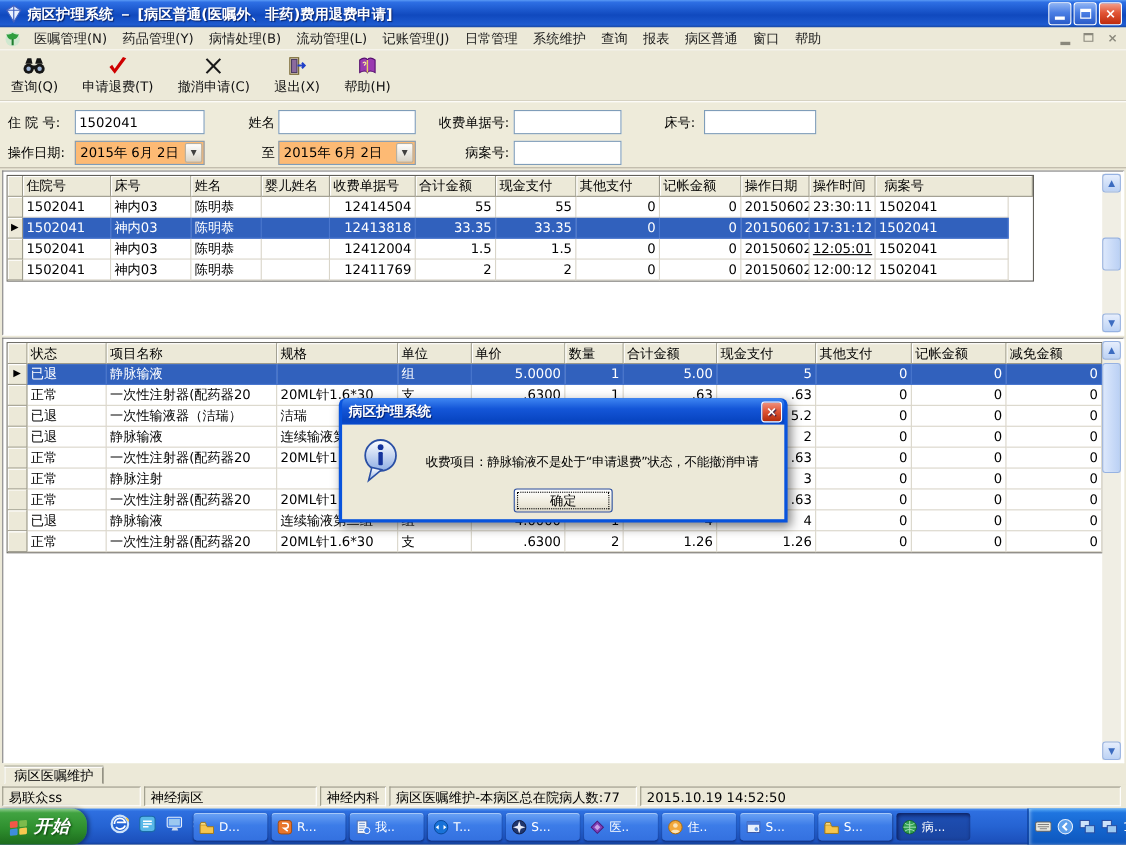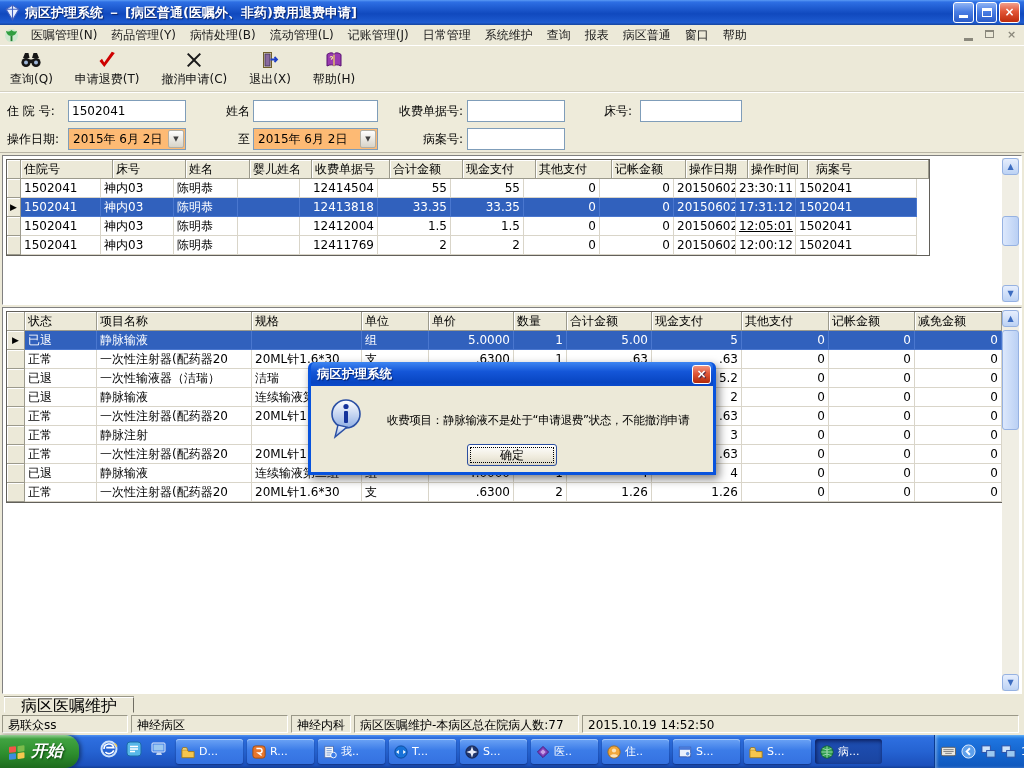--- a/index.html
+++ b/index.html
@@ -71,22 +71,22 @@
  text-align:center;line-height:17px;background:linear-gradient(180deg,#F0927E 0%,#E25637 45%,#B22A0A 100%)}
 .dlg-body{position:relative;height:86px;background:#ECE9D8}
 .dlg-icon{position:absolute;left:17px;top:12px;width:36px;height:42px}
 .dlg-msg{position:absolute;left:76px;top:27px;font-size:11.5px;color:#000;white-space:nowrap;letter-spacing:-.3px}
 .dlg-ok{position:absolute;left:50%;transform:translateX(-50%);top:58px;width:90px;height:22px;
  background:linear-gradient(180deg,#FFFFFF,#EFEBDD 60%,#DCD8C8);border:1px solid #2C4FA0;border-radius:3px;
  font-size:12px;text-align:center;line-height:20px;outline:1px dotted #000;outline-offset:-4px}
 
 
 .tabsbar{position:absolute;left:0;top:694px;width:1024px;height:19px;background:#ECE9D8;display:flex;align-items:flex-end;padding-left:4px}
-.tab{height:16px;line-height:15px;padding:0 16px;background:#ECE9D8;border:1px solid;border-color:#fff #6f6d62 #ECE9D8 #fff;
- box-shadow:0 -1px 0 #9a9888;white-space:nowrap;font-size:16px;margin-right:2px}
+.tab{height:16px;line-height:15px;padding:0 8px;background:#ECE9D8;border:1px solid;border-color:#fff #6f6d62 #ECE9D8 #fff;
+ box-shadow:0 -1px 0 #9a9888;white-space:nowrap;font-size:12px;margin-right:2px}
 .tab.active{height:19px;line-height:18px;font-weight:normal;border-color:#fff #5a584e #ECE9D8 #fff}
 .statusbar{position:absolute;left:0;top:713px;width:1024px;height:22px;background:#ECE9D8;display:flex;align-items:stretch;padding:2px 2px}
 .spanel{border:1px solid;border-color:#9a9888 #fff #fff #9a9888;margin-right:3px;padding:1px 5px;line-height:16px;white-space:nowrap;overflow:hidden;font-size:12px}
 
 
 .taskbar{position:absolute;left:0;top:735px;width:1024px;height:33px;
  background:linear-gradient(180deg,#5193F2 0%,#2E6FE0 8%,#2563D2 50%,#1C50BC 92%,#123E96 100%)}
 .start{position:absolute;left:0;top:0;height:33px;display:flex;align-items:center;gap:5px;padding:0 16px 0 8px;
  border-radius:0 14px 14px 0;color:#fff;font-weight:bold;font-style:italic;font-size:16px;
  background:linear-gradient(180deg,#94CE94 0%,#41A341 12%,#2E8F2E 55%,#1D6B1D 100%);box-shadow:2px 0 4px rgba(0,0,0,.45);text-shadow:1px 1px 2px #0c400c}
@@ -237,32 +237,32 @@
     </div>
     <span class="flabel" style="left:385px;top:35px;width:78px;text-align:right">病案号:</span>
     <input class="finput" style="left: 467px; top: 35px; width: 98px;" value="">
   </div>
 
   <div class="grid-panel" id="upper-panel">
     <div id="upper-grid">
         <div class="gtable">
           <div class="grow">
             <span class="marker" style="width: 14px;"></span>
-            <span class="hcell" style="width: 92px;">住院号</span>
+            <span class="hcell" style="width: 80px;">住院号</span>
             <span class="hcell" style="width: 73px;">床号</span>
             <span class="hcell" style="width: 64px;">姓名</span>
             <span class="hcell" style="width: 62px;">婴儿姓名</span>
             <span class="hcell" style="width: 78px;">收费单据号</span>
             <span class="hcell" style="width: 73px;">合计金额</span>
             <span class="hcell" style="width: 73px;">现金支付</span>
             <span class="hcell" style="width: 76px;">其他支付</span>
             <span class="hcell" style="width: 74px;">记帐金额</span>
             <span class="hcell" style="width: 62px;">操作日期</span>
             <span class="hcell" style="width: 60px;">操作时间</span>
-            <span class="hcell" style="width: 121px; padding-left: 8px;">病案号</span>
+            <span class="hcell" style="width: 143px; padding-left: 8px;">病案号</span>
           </div>
           <div class="grow">
             <span class="marker" style="width: 14px;"></span>
             <span class="gcell" style="width: 80px;">1502041</span>
             <span class="gcell" style="width: 73px;">神内03</span>
             <span class="gcell" style="width: 64px;">陈明恭</span>
             <span class="gcell" style="width: 62px;"></span>
             <span class="gcell num" style="width: 78px;">12414504</span>
             <span class="gcell num" style="width: 73px;">55</span>
             <span class="gcell num" style="width: 73px;">55</span>

